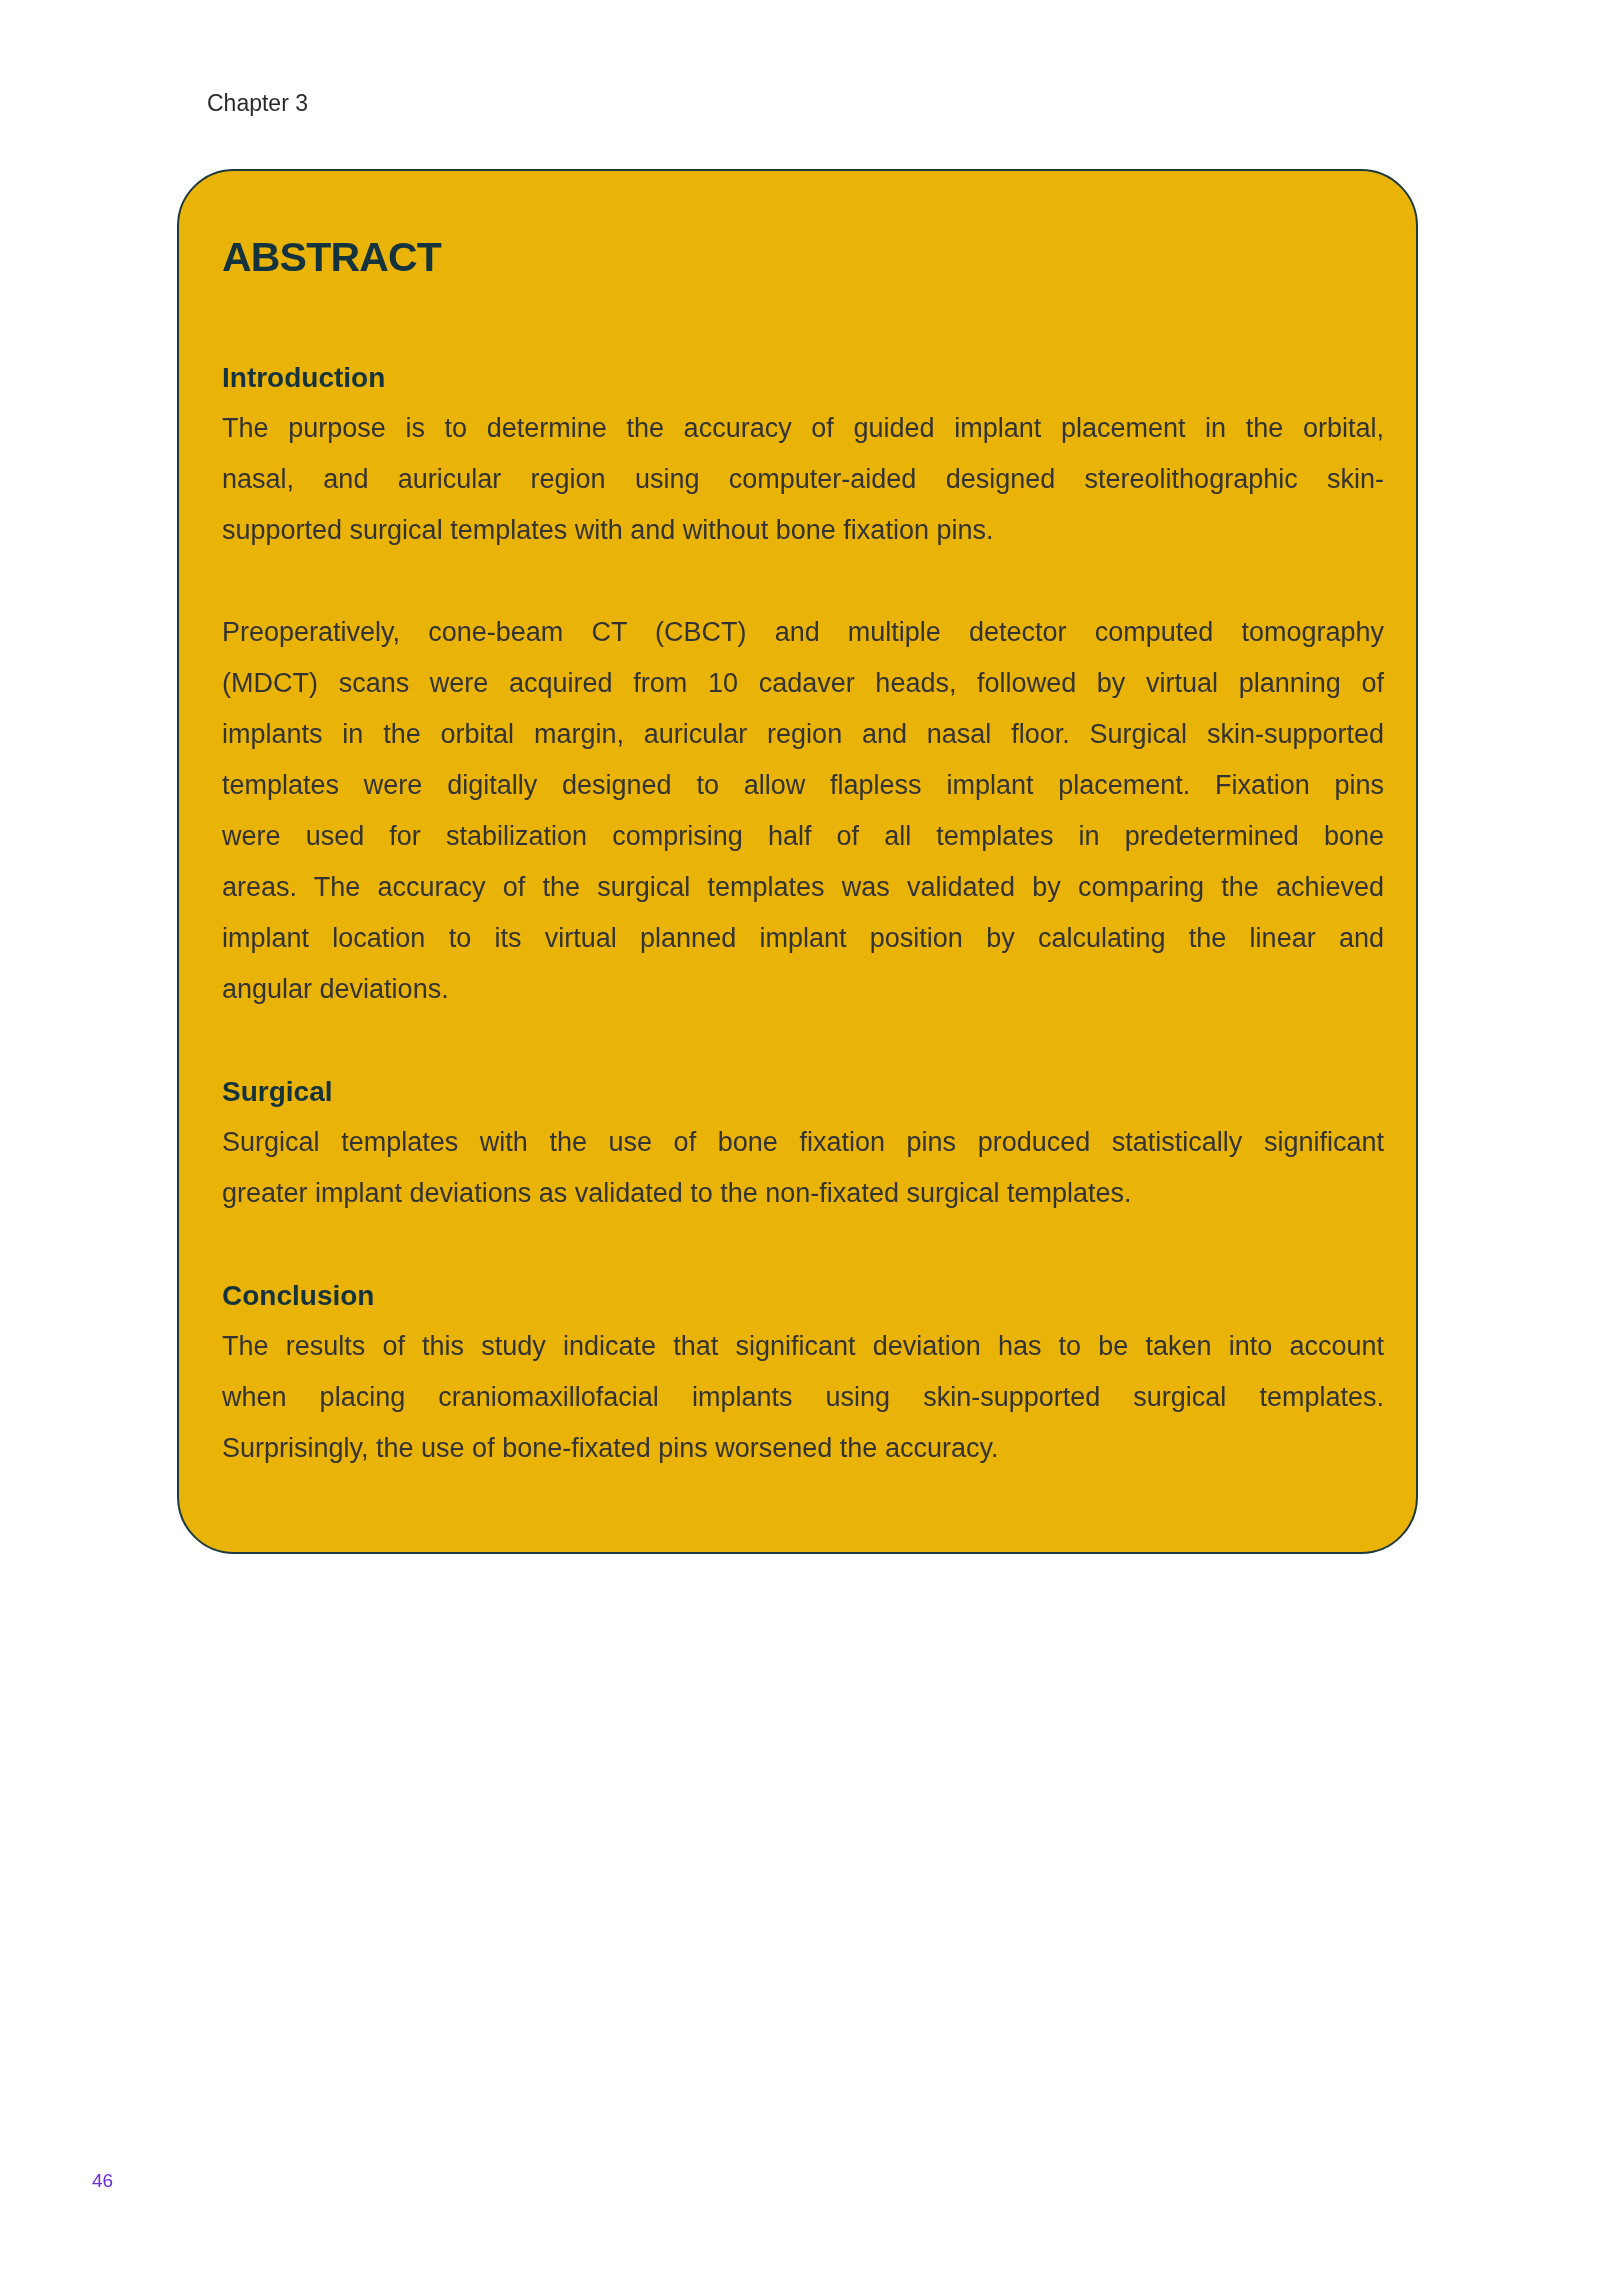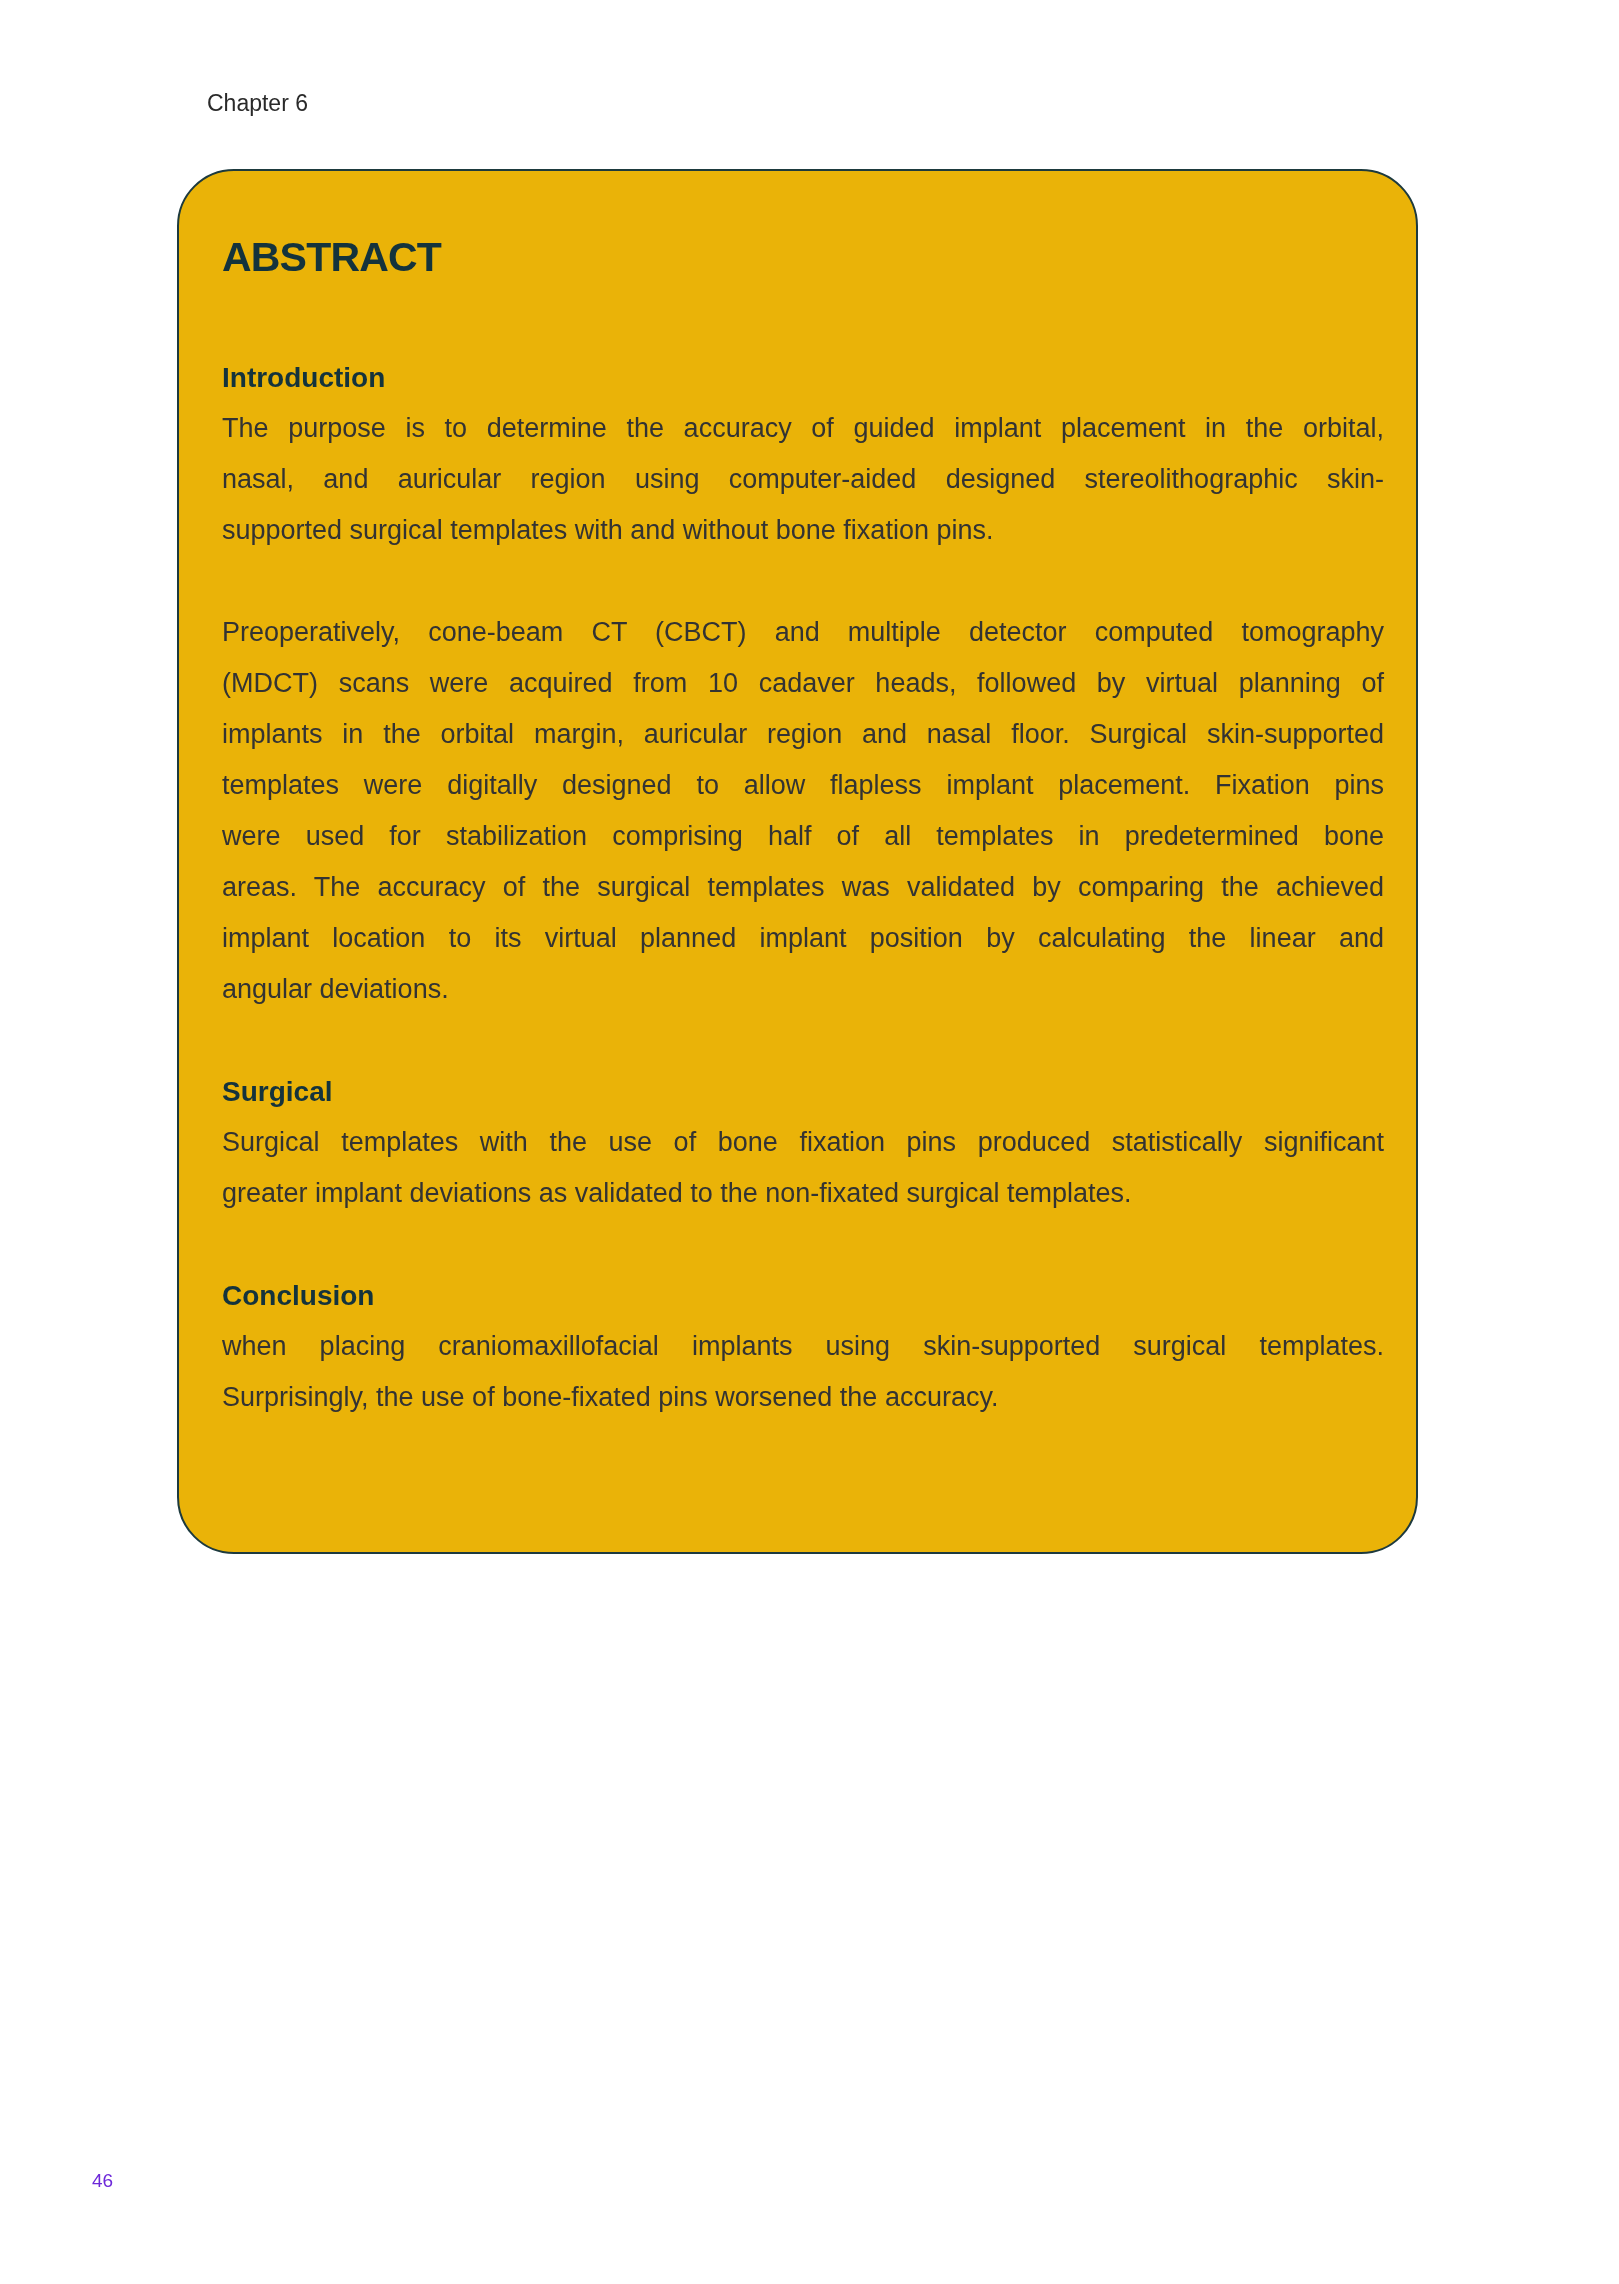--- a/index.html
+++ b/index.html
@@ -81,21 +81,21 @@
     font-size: 19px;
     line-height: 29px;
     color: #6d28d9;
   }
 </style>
 </head>
 <body>
 
 <div class="page">
 
-  <div class="chapter-label">Chapter 6</div>
+  <div class="chapter-label">Chapter 3</div>
 
   <div class="abstract-box">
     <div class="abstract-inner">
 
       <div class="abstract-title">ABSTRACT</div>
 
       <div class="section first">
         <div class="section-heading">Introduction</div>
         <div class="section-lines">
             <div class="line">The purpose is to determine the accuracy of guided implant placement in the orbital,</div>
@@ -121,20 +121,21 @@
         <div class="section-heading">Surgical</div>
         <div class="section-lines">
             <div class="line">Surgical templates with the use of bone fixation pins produced statistically significant</div>
             <div class="line last">greater implant deviations as validated to the non-fixated surgical templates.</div>
           </div>
       </div>
 
       <div class="section">
         <div class="section-heading">Conclusion</div>
         <div class="section-lines">
+            <div class="line">The results of this study indicate that significant deviation has to be taken into account</div>
             <div class="line">when placing craniomaxillofacial implants using skin-supported surgical templates.</div>
             <div class="line last">Surprisingly, the use of bone-fixated pins worsened the accuracy.</div>
           </div>
       </div>
 
     </div>
   </div>
 
   <div class="page-number">46</div>
 

